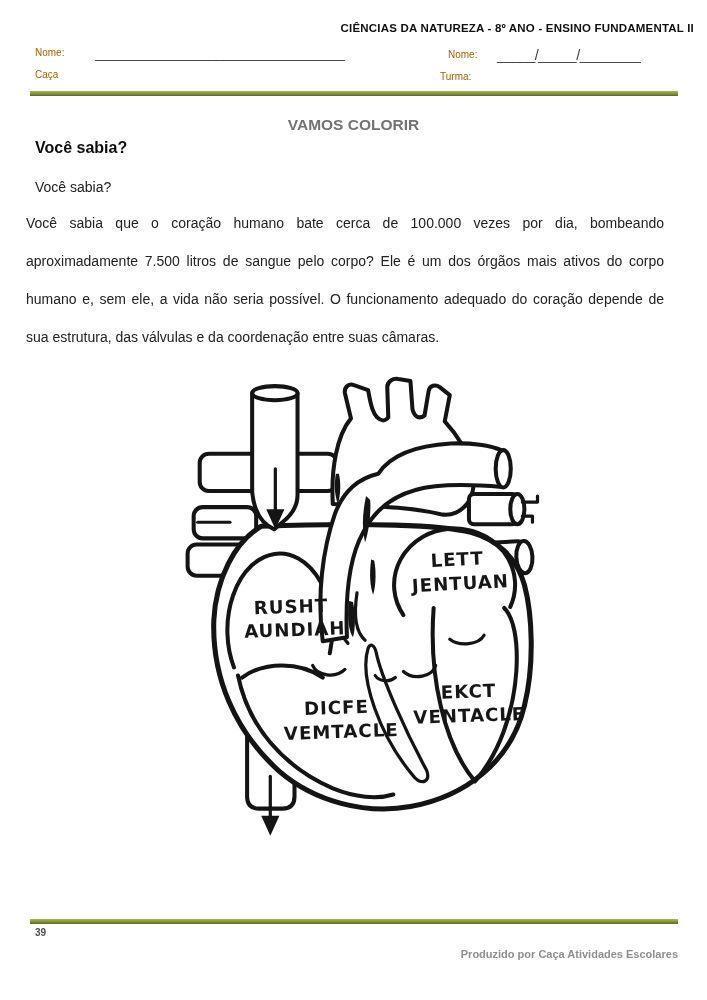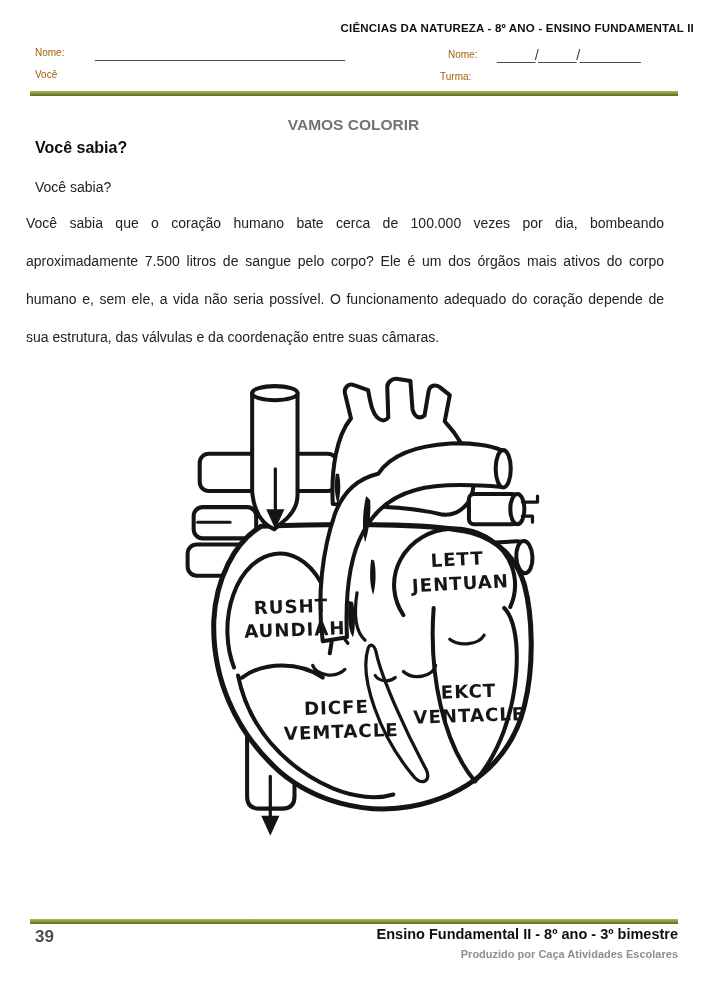--- a/index.html
+++ b/index.html
@@ -33,34 +33,34 @@
   .diagram-wrap { position:absolute; left:163px; top:373px; width:384px; height:482px; }
   .diagram-wrap svg { display:block; width:100%; height:100%; }
   .dline  { fill:none; stroke:#141414; stroke-width:4; stroke-linecap:round; stroke-linejoin:round; }
   .dfill  { fill:#ffffff; stroke:#141414; stroke-width:4; stroke-linecap:round; stroke-linejoin:round; }
   .dthick { stroke-width:5; }
   .dthin  { stroke-width:3.2; }
   .dblack { fill:#141414; stroke:none; }
   .dlabel { font-family:"DejaVu Sans","Liberation Sans",sans-serif; font-weight:700; font-size:18px;
             letter-spacing:1px; fill:#161616; text-anchor:middle; }
 
-  .page-number { position:absolute; left:35px; top:927px; font-size:17px; font-weight:600; color:#4d4d4d; }
+  .page-number { position:absolute; left:35px; top:927px; font-size:10px; font-weight:600; color:#4d4d4d; }
   .edition-line { position:absolute; right:29px; top:926px; font-size:14.5px; font-weight:700; color:#0f0f0f; }
   .credit-line  { position:absolute; right:29px; top:948px; font-size:11px; font-weight:700; color:#8f8f8f; }
 </style>
 </head>
 <body>
 
 <div class="page">
 
   <div class="course-line">CIÊNCIAS DA NATUREZA - 8º ANO - ENSINO FUNDAMENTAL II</div>
 
   <div class="field-label nome-label">Nome:</div>
   <div class="blank-line nome-line">_________________________________</div>
-  <div class="field-label prof-label">Você</div>
+  <div class="field-label prof-label">Caça</div>
   <div class="field-label data-label">Nome:</div>
   <div class="blank-line data-line">_____/_____/________</div>
   <div class="field-label turma-label">Turma:</div>
 
   <div class="rule rule-top"></div>
 
   <div class="activity-title">VAMOS COLORIR</div>
   <div class="section-heading">Você sabia?</div>
   <div class="intro-line">Você sabia?</div>
   <div class="paragraph">Você sabia que o coração humano bate cerca de 100.000 vezes por dia, bombeando aproximadamente 7.500 litros de sangue pelo corpo? Ele é um dos órgãos mais ativos do corpo humano e, sem ele, a vida não seria possível. O funcionamento adequado do coração depende de sua estrutura, das válvulas e da coordenação entre suas câmaras.</div>
@@ -181,16 +181,15 @@
       </g>
       <g transform="rotate(-2 303 329)">
         <text class="dlabel" x="303" y="322">EKCT</text>
         <text class="dlabel" x="303" y="346">VENTACLE</text>
       </g>
     </svg>
   </div>
 
   <div class="rule rule-bottom"></div>
   <div class="page-number">39</div>
-  <div class="edition-line">Ensino Fundamental II - 8º ano - 3º bimestre</div>
   <div class="credit-line">Produzido por Caça Atividades Escolares</div>
 
 </div>
 
 </body></html>

